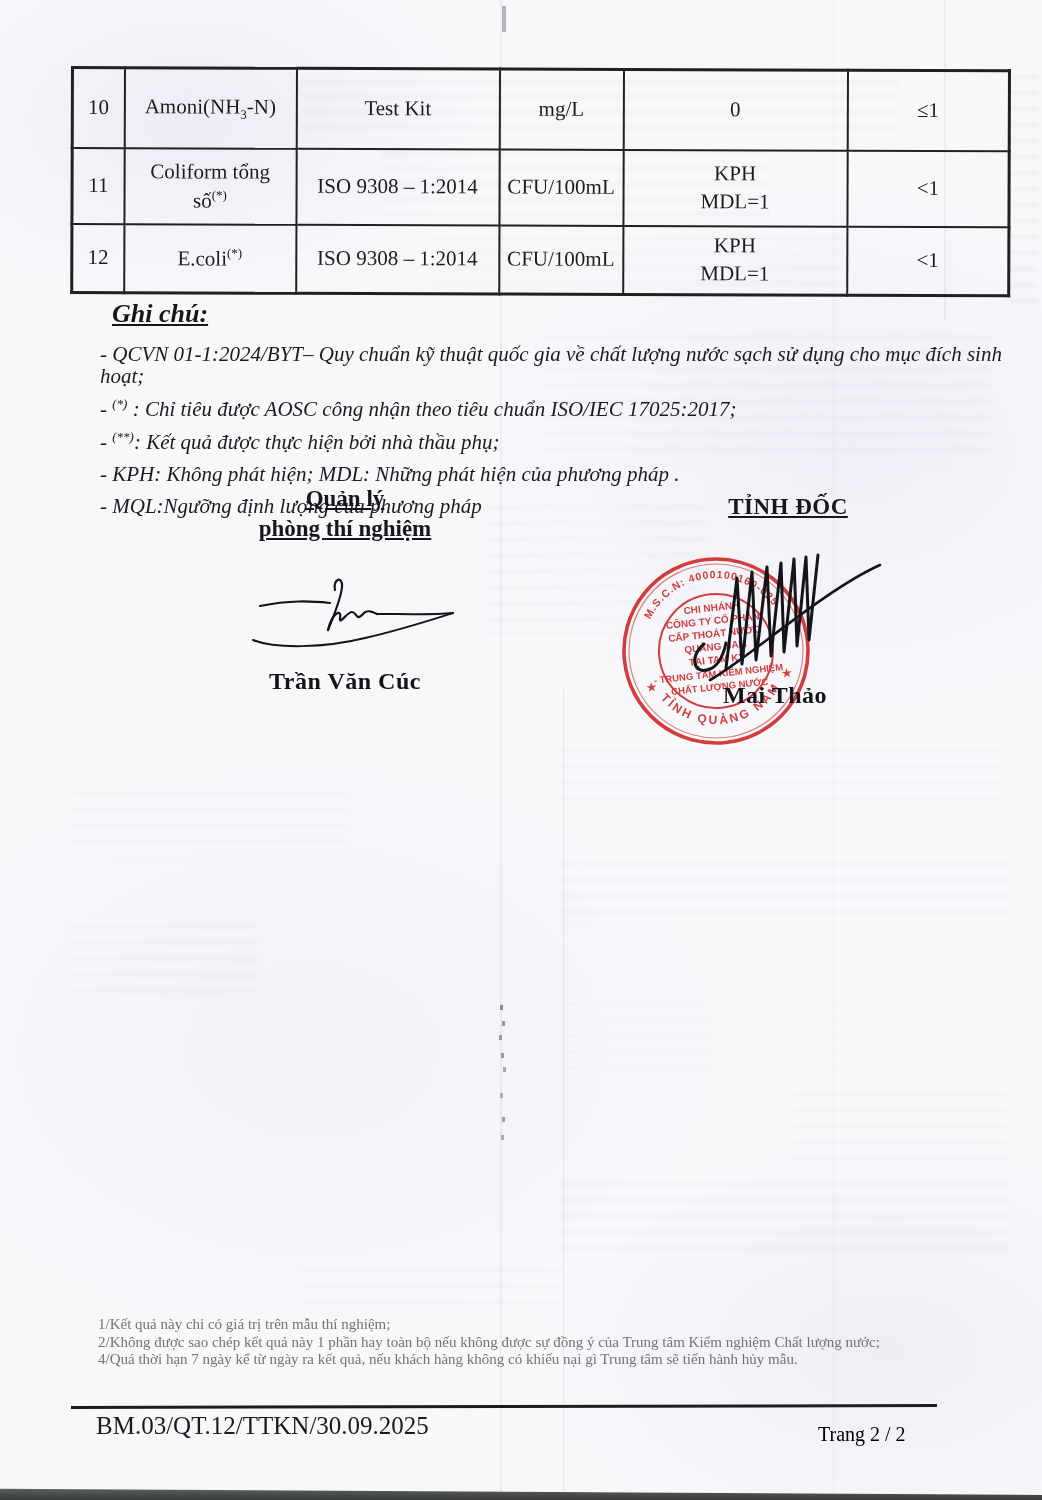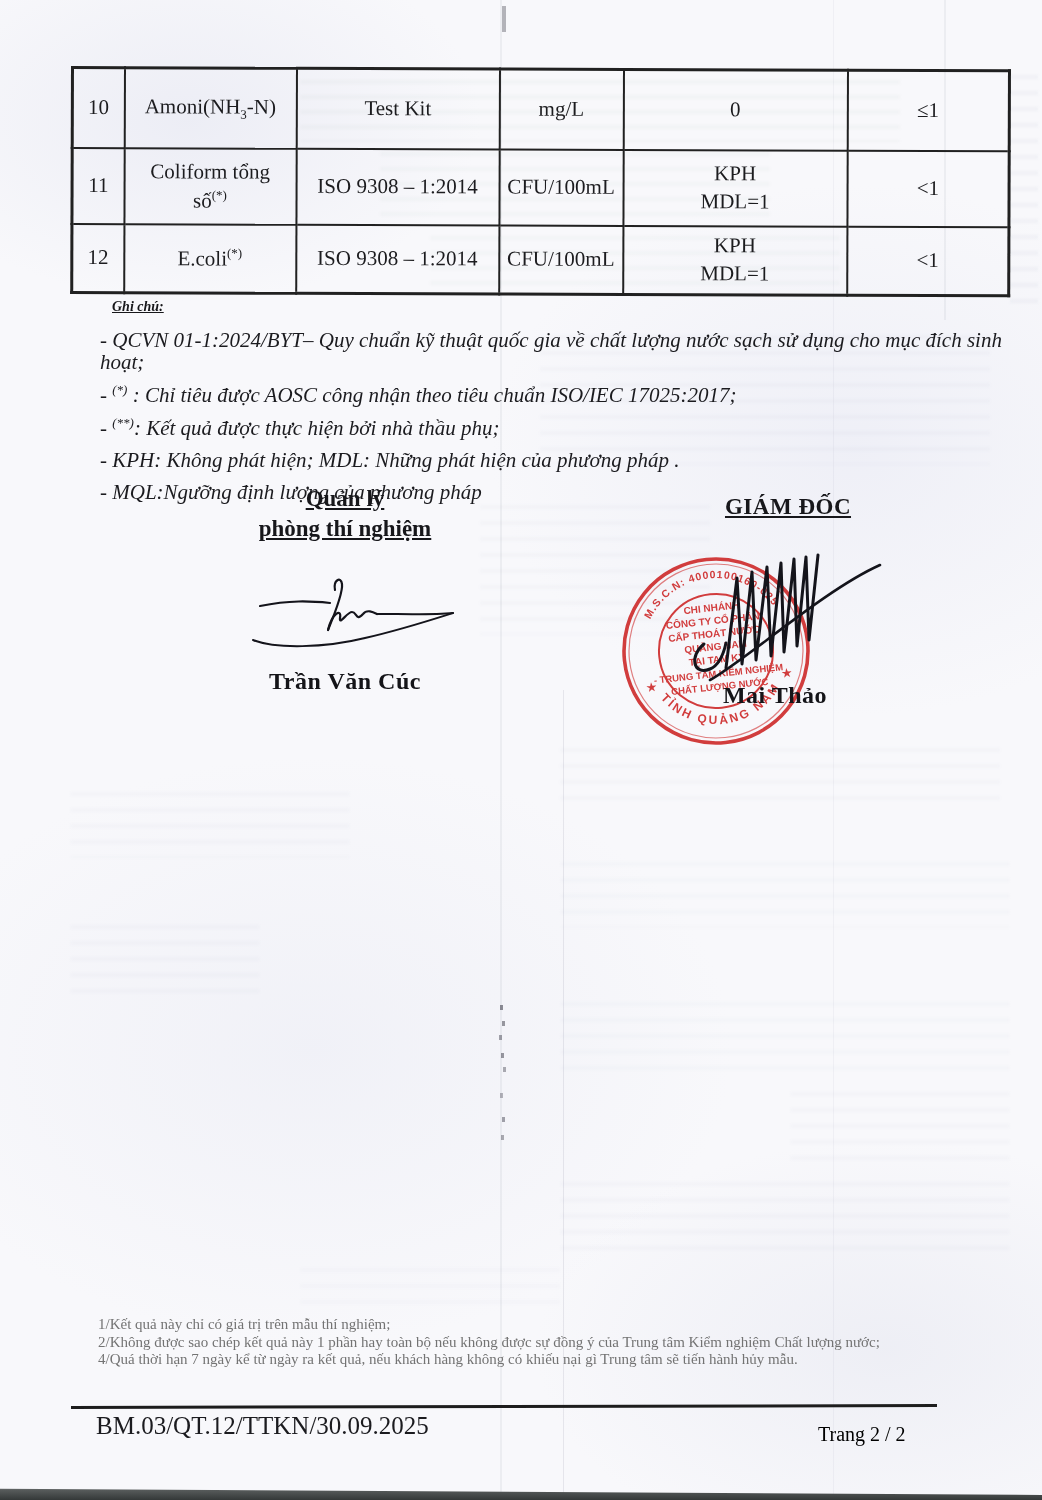--- a/index.html
+++ b/index.html
@@ -29,21 +29,21 @@
     font-size:21px;line-height:1.32;padding:2px 6px;color:#1c1c1f;
   }
   table.results tr:nth-child(1) td{height:74px;}
   table.results tr:nth-child(2) td{height:70px;}
   table.results tr:nth-child(3) td{height:62px;}
   table.results sub{font-size:13px;}
   table.results sup{font-size:13px;}
   
   .notes{position:absolute;left:100px;top:299px;width:905px;font-style:italic;z-index:2;}
   .notes-heading{
-    font-weight:bold;text-decoration:underline;font-size:14px;margin-left:12px;color:#17171a;
+    font-weight:bold;text-decoration:underline;font-size:26px;margin-left:12px;color:#17171a;
   }
   .note-line{margin-top:10px;font-size:21px;line-height:1.05;color:#1b1b1f;}
   .note-line:first-of-type{margin-top:14px;}
   .note-line sup{font-size:13px;}
   
   .sig-title{
     position:absolute;text-align:center;font-weight:bold;font-size:23px;line-height:1.3;
     color:#17171b;z-index:3;text-decoration:underline;
   }
   .sig-title.left{left:215px;top:484px;width:260px;}
@@ -169,21 +169,21 @@
         <div class="note-line">- <sup>(**)</sup>: Kết quả được thực hiện bởi nhà thầu phụ;</div>
         <div class="note-line">- KPH: Không phát hiện; MDL: Những phát hiện của phương pháp .</div>
         <div class="note-line">- MQL:Ngưỡng định lượng của phương pháp</div>
       </div>
   </div>
 
   <div class="sig-title left">
     <div>Quản lý</div>
     <div>phòng thí nghiệm</div>
   </div>
-  <div class="sig-title right">GIÁM ĐỐC</div>
+  <div class="sig-title right">TỈNH ĐỐC</div>
 
   <svg class="stamp" width="196" height="200" viewBox="0 0 196 196">
     <defs>
       <path id="arcTop" d="M 27.5 79.1 A 73 73 0 0 1 168.5 79.1"></path>
       <path id="arcBottom" d="M 29.4 123 A 73 73 0 0 0 166.6 123"></path>
     </defs>
     <circle cx="98" cy="98" r="92" fill="none" stroke="#cf2f2f" stroke-width="3.6"></circle>
     <circle cx="98" cy="98" r="87" fill="none" stroke="#cf2f2f" stroke-width="1.2" opacity="0.65"></circle>
     <circle cx="98" cy="98" r="57" fill="none" stroke="#cf2f2f" stroke-width="2"></circle>
     <text font-size="10.5" fill="#cf2f2f" letter-spacing="1">

